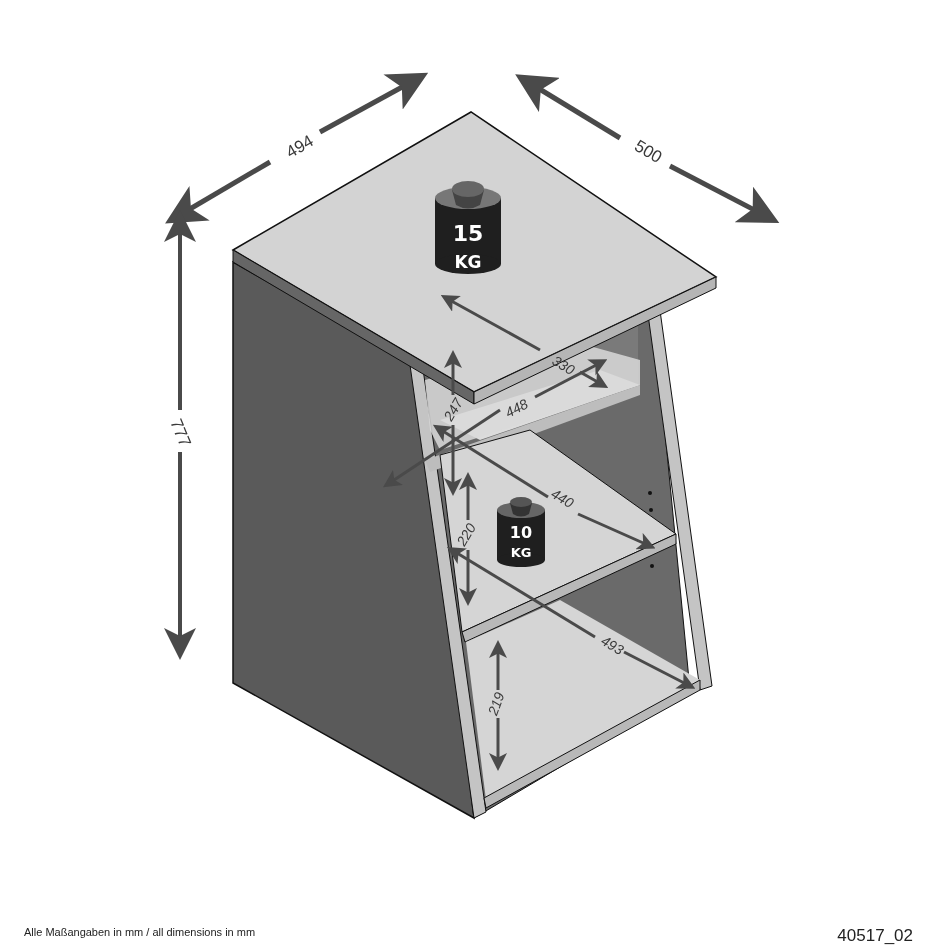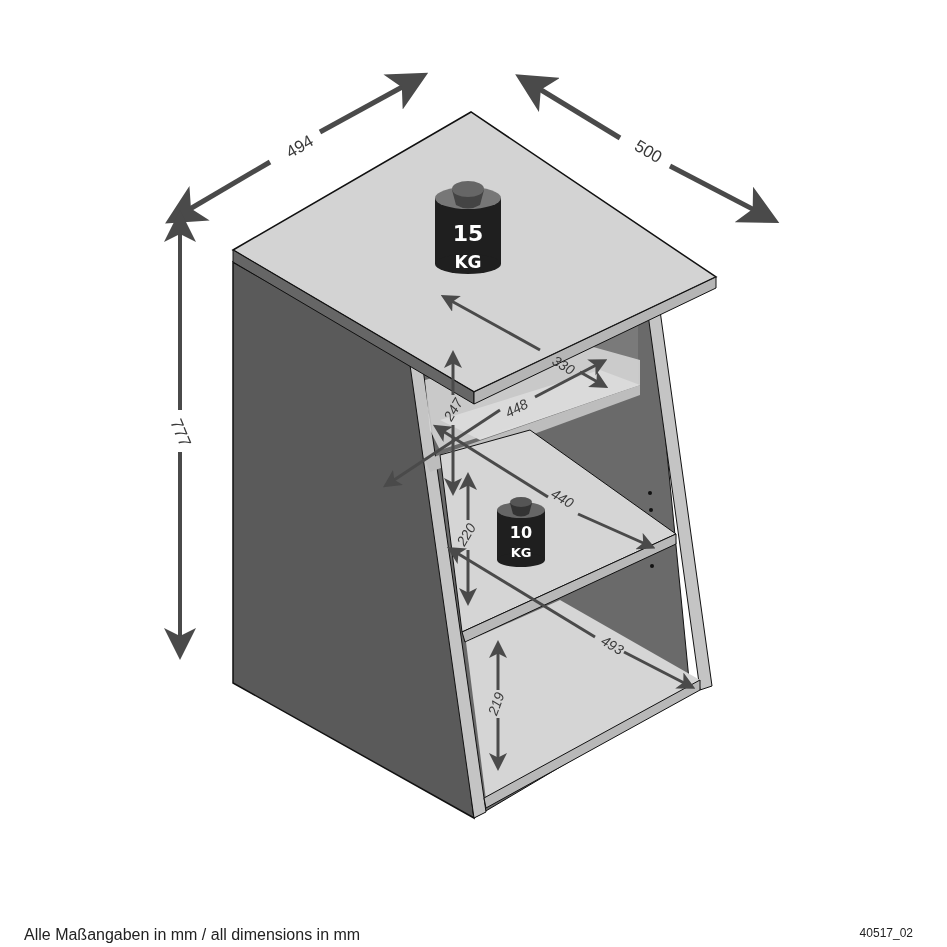--- a/index.html
+++ b/index.html
@@ -1,22 +1,22 @@
 <!DOCTYPE html>
 <html><head>
   <meta charset="utf-8">
   <style>
     html, body { margin: 0; padding: 0; background: #ffffff; }
     body { width: 947px; height: 947px; position: relative; overflow: hidden; font-family: "Liberation Sans", sans-serif; }
     #drawing { position: absolute; left: 0; top: 0; width: 947px; height: 947px; }
     .dim-text { font-family: "Liberation Sans", sans-serif; font-size: 17px; fill: #3a3a3a; }
     .dim-text-sm { font-family: "Liberation Sans", sans-serif; font-size: 14px; fill: #3a3a3a; font-style: italic; }
     .weight-text { font-family: "DejaVu Sans", sans-serif; font-weight: bold; fill: #ffffff; }
-    .footer-left { position: absolute; left: 24px; top: 926px; font-size: 16px; color: #222; }
-    .footer-right { position: absolute; right: 34px; top: 926px; font-size: 12px; color: #222; }
+    .footer-left { position: absolute; left: 24px; top: 926px; font-size: 11px; color: #222; }
+    .footer-right { position: absolute; right: 34px; top: 926px; font-size: 17px; color: #222; }
   </style>
 </head>
 <body>
 
 <svg id="drawing" viewBox="0 0 947 947" xmlns="http://www.w3.org/2000/svg">
   <defs>
     <marker id="ah" markerWidth="8" markerHeight="8" refX="5" refY="4" orient="auto" markerUnits="strokeWidth">
       <path d="M0,0 L8,4 L0,8 L2,4 Z" fill="#4a4a4a"></path>
     </marker>
     <marker id="ahs" markerWidth="6" markerHeight="6" refX="4" refY="3" orient="auto" markerUnits="strokeWidth">

